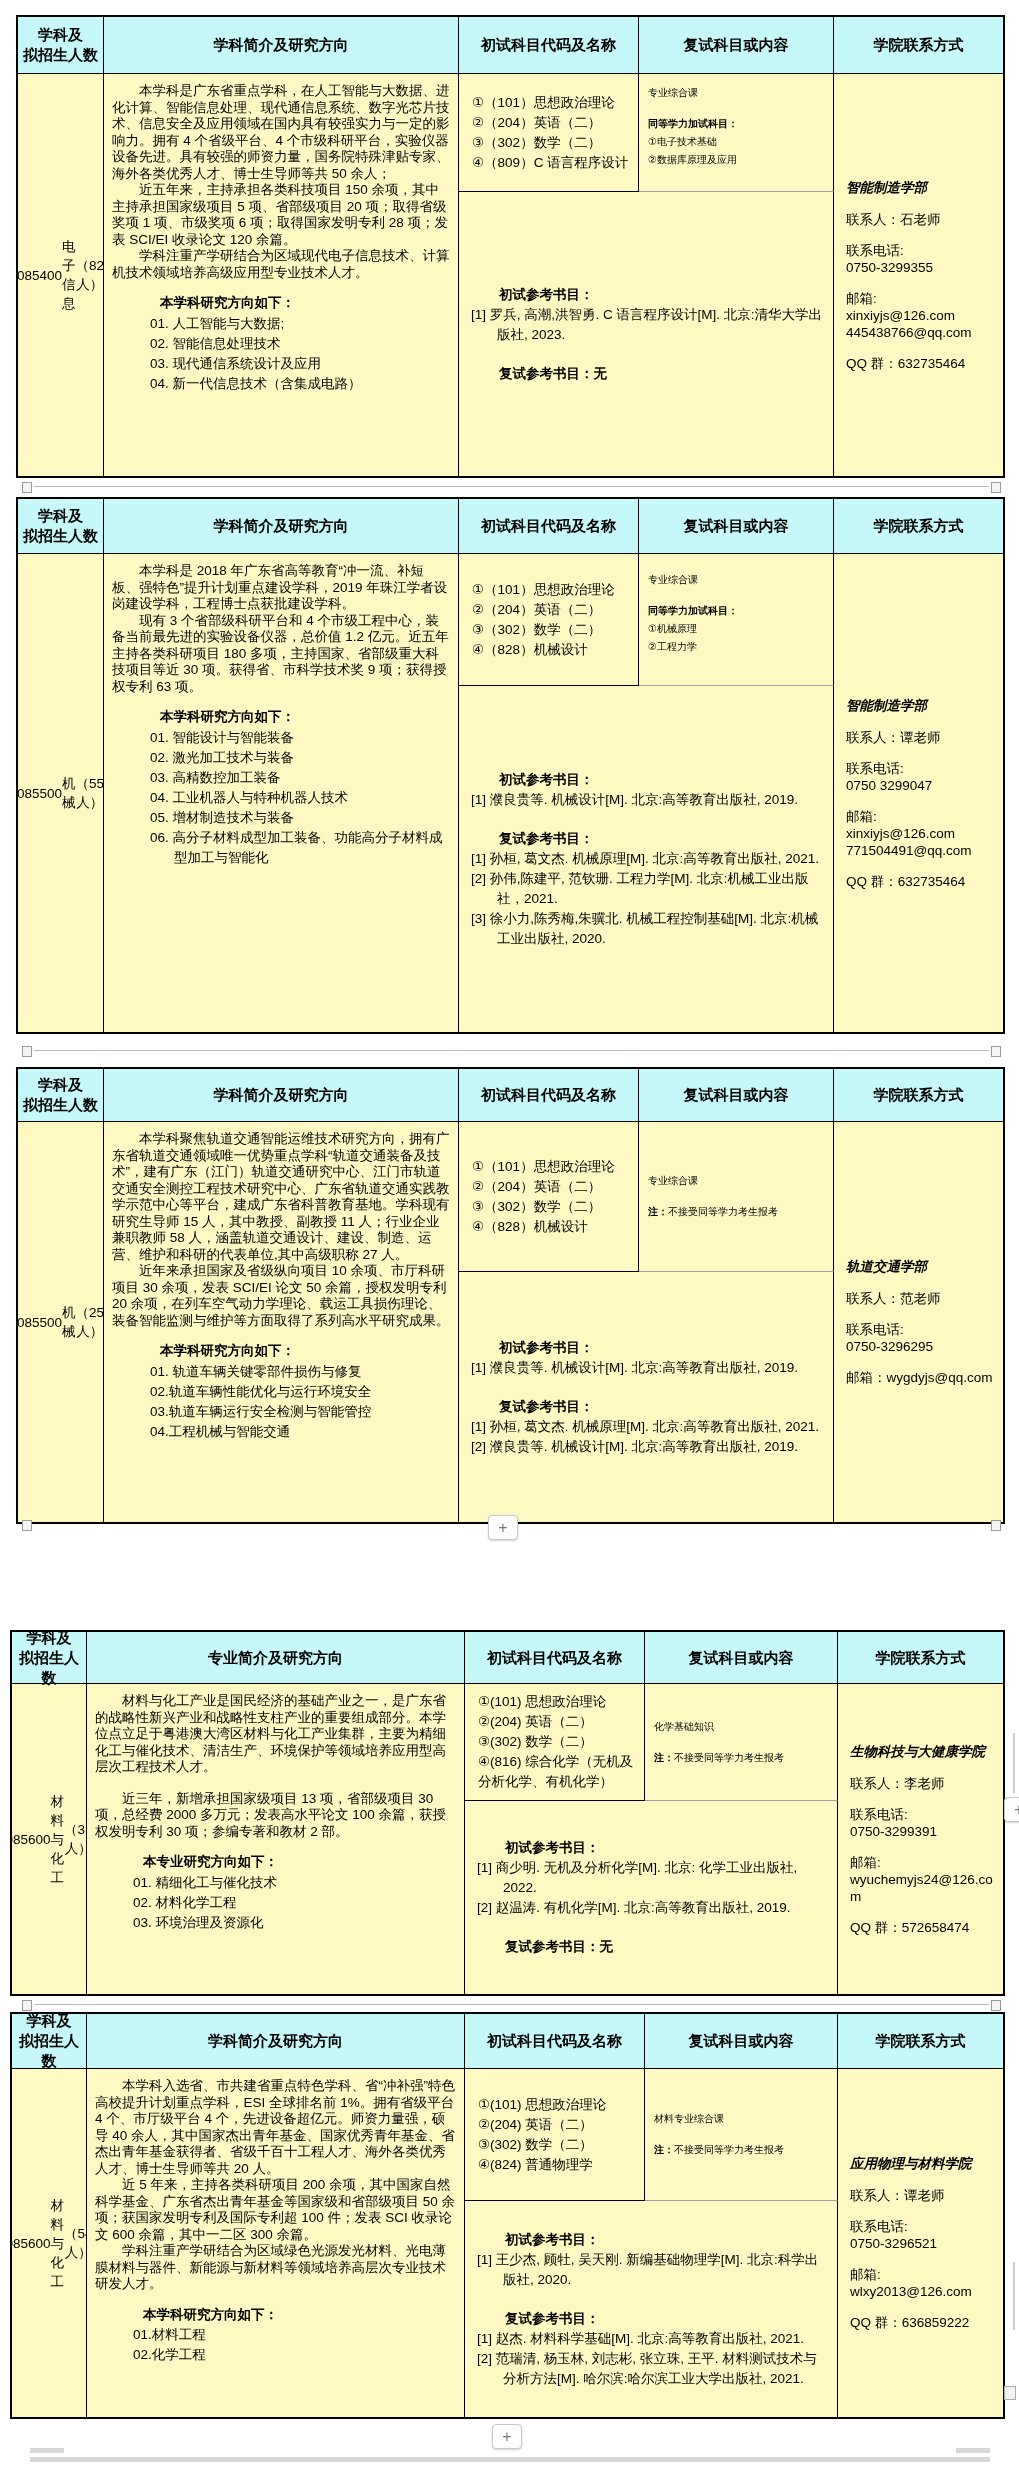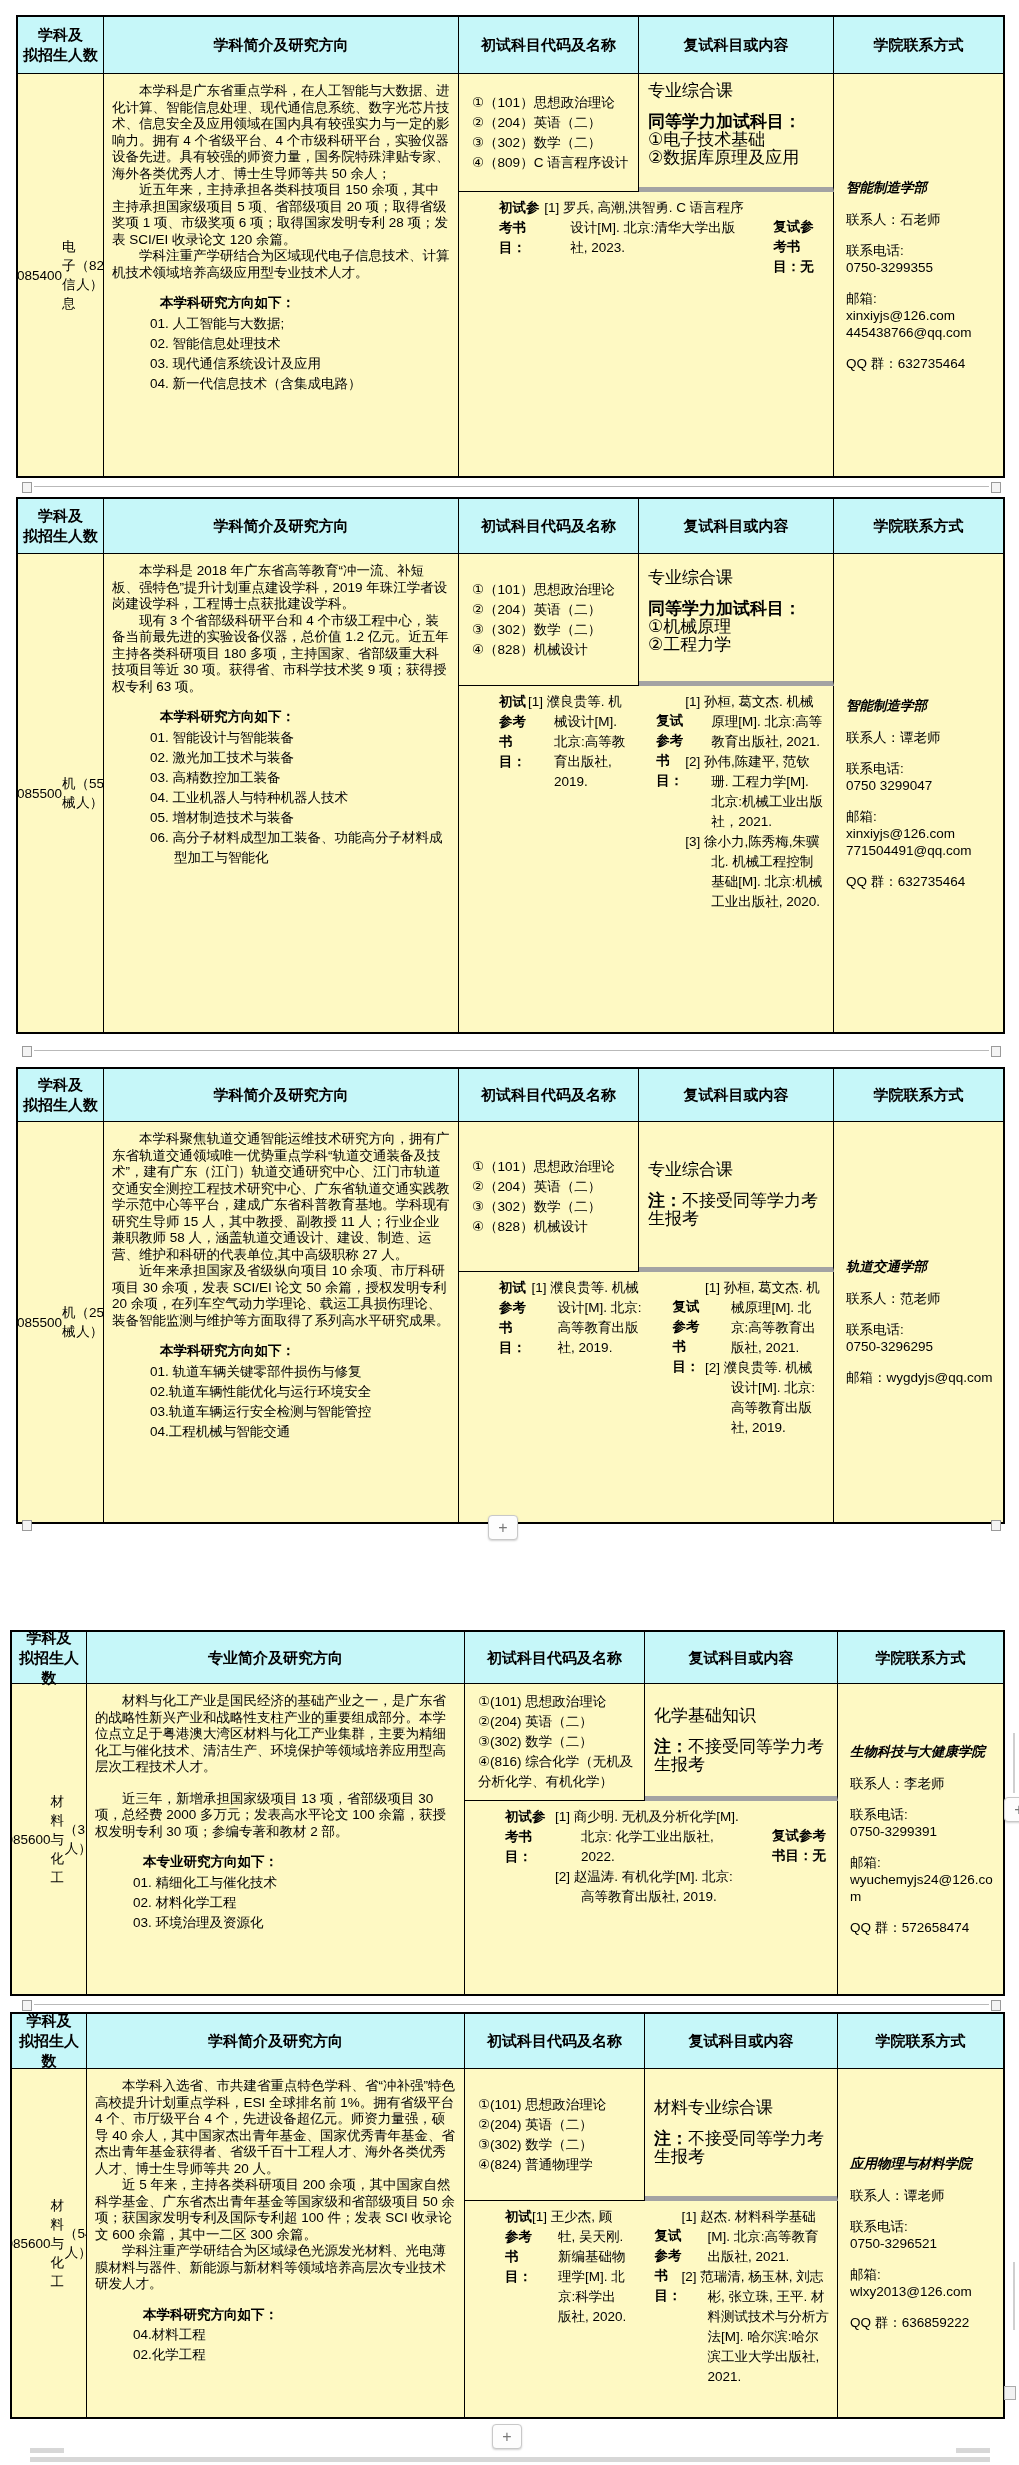--- a/index.html
+++ b/index.html
@@ -25,23 +25,23 @@
   .hcell:nth-child(4){width:var(--c4);}
   .hcell:nth-child(5){width:var(--c5);}
   .tbody{display:grid;grid-template-columns:var(--c1) var(--c2) var(--c3) var(--c4) var(--c5);
          grid-template-rows:var(--r1) var(--r2);font-size:13.5px;}
   .cell{box-sizing:border-box;overflow:hidden;}
   .c1{grid-area:1/1/3/2;border-right:1px solid #000;display:flex;
       align-items:center;justify-content:center;line-height:19px;text-align:center;}
   .c2{grid-area:1/2/3/3;border-right:1px solid #000;padding:9px 8px 6px 8px;line-height:16.5px;}
   .c3{grid-area:1/3/2/4;border-right:1px solid #000;border-bottom:1px solid #000;
       display:flex;flex-direction:column;justify-content:center;padding:4px 4px 4px 13px;line-height:20px;}
-  .c4{grid-area:1/4/2/5;border-right:1px solid #000;border-bottom:5px solid #a3a3a3;
-      display:flex;flex-direction:column;justify-content:center;padding:4px 3px 4px 9px;font-size:17px;line-height:18px;}
-  .refs{grid-area:2/3/3/5;border-right:1px solid #000;display:flex;flex-direction:row;
+  .c4{grid-area:1/4/2/5;border-right:1px solid #000;border-bottom:1px solid #a3a3a3;
+      display:flex;flex-direction:column;justify-content:center;padding:4px 3px 4px 9px;font-size:10px;line-height:18px;}
+  .refs{grid-area:2/3/3/5;border-right:1px solid #000;display:flex;flex-direction:column;
         justify-content:center;padding:6px 8px 6px 12px;line-height:20px;}
   .c5{grid-area:1/5/3/6;display:flex;flex-direction:column;justify-content:center;
       padding-left:12px;padding-right:4px;line-height:17px;}
   .para{margin:0;text-indent:2em;}
   .block:nth-of-type(4) .para + .para{margin-top:15px;}
   .dir-title{font-weight:bold;margin:14px 0 2px 48px;}
   .dirs{margin-left:38px;}
   .dir{padding-left:24px;text-indent:-24px;line-height:20px;}
   .subj{margin:0;}
   .rt-course{margin:0;}
@@ -443,21 +443,21 @@
         <div class="cell c2">
           <div>
 
           <p class="para">本学科入选省、市共建省重点特色学科、省“冲补强”特色高校提升计划重点学科，ESI 全球排名前 1%。拥有省级平台 4 个、市厅级平台 4 个，先进设备超亿元。师资力量强，硕导 40 余人，其中国家杰出青年基金、国家优秀青年基金、省杰出青年基金获得者、省级千百十工程人才、海外各类优秀人才、博士生导师等共 20 人。</p>
               <p class="para">近 5 年来，主持各类科研项目 200 余项，其中国家自然科学基金、广东省杰出青年基金等国家级和省部级项目 50 余项；获国家发明专利及国际专利超 100 件；发表 SCI 收录论文 600 余篇，其中一二区 300 余篇。</p>
               <p class="para">学科注重产学研结合为区域绿色光源发光材料、光电薄膜材料与器件、新能源与新材料等领域培养高层次专业技术研发人才。</p>
             </div>
           <div class="dir-title">本学科研究方向如下：</div>
           <div class="dirs">
 
-          <div class="dir">04.材料工程</div>
+          <div class="dir">01.材料工程</div>
               <div class="dir">02.化学工程</div>
             </div>
         </div>
         <div class="cell c3">
 
         <div class="subj">①(101) 思想政治理论</div>
             <div class="subj">②(204) 英语（二）</div>
             <div class="subj">③(302) 数学（二）</div>
             <div class="subj">④(824) 普通物理学</div>
           </div>

